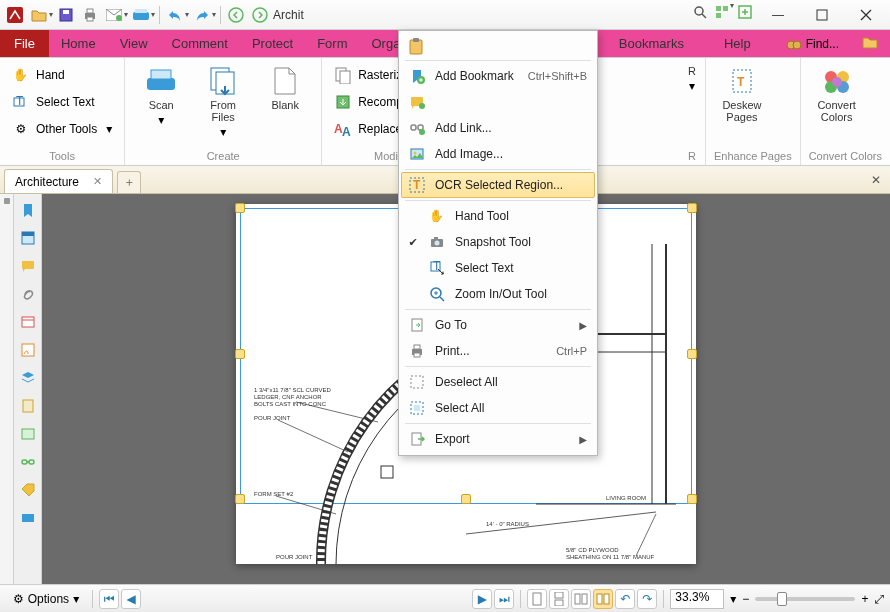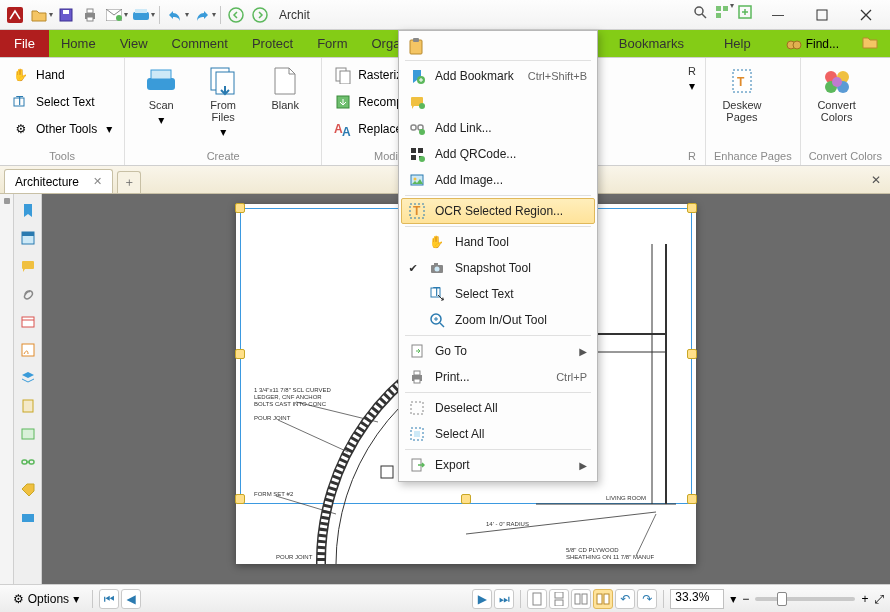--- a/index.html
+++ b/index.html
@@ -3,26 +3,26 @@
 <meta charset="utf-8">
 <style>
 * { box-sizing: border-box; margin: 0; padding: 0; font-family: "Segoe UI", Tahoma, sans-serif; font-size: 12px; }
 html, body { width: 890px; height: 612px; overflow: hidden; background: #fff; }
 
 
 .qat { height: 30px; background: linear-gradient(#fdfdfd,#f3f3f3); border-bottom: 1px solid #d0d0d0; display: flex; align-items: center; padding: 0 4px; gap: 2px;}
 .qat .btn { width: 22px; height: 22px; display:flex; align-items:center; justify-content:center; border-radius:2px;}
 .qat .sep { width:1px; height:18px; background:#c8c8c8; margin:0 2px;}
 .qat .drop { font-size:8px; color:#555; margin-left:-3px;}
-.qat .title { margin-left:6px; color:#333; font-size:12px; }
+.qat .title { color:#333; font-size:12px; }
 .wincontrols { margin-left:auto; display:flex; gap:0;}
 .wincontrols .wbtn { width:44px; height:28px; display:flex; align-items:center; justify-content:center; color:#333;}
 
 
-.tabsrow { height: 28px; background:#84cc16; display:flex; align-items:stretch; border-bottom:1px solid #d0d0d0;}
+.tabsrow { height: 28px; background:#ec4899; display:flex; align-items:stretch; border-bottom:1px solid #d0d0d0;}
 .filetab { background:#b01e1e; color:#fff; padding:0 14px; display:flex; align-items:center; font-size:13px;}
 .rtab { padding:0 12px; display:flex; align-items:center; color:#333; font-size:13px;}
 .tabsrow .right { margin-left:auto; display:flex; align-items:center; gap:16px; padding:0 6px;}
 .findbtn { display:flex; align-items:center; gap:4px; padding:2px 6px; border:1px solid transparent;}
 
 
 .ribbon { height: 108px; background:#fdfdfd; border-bottom:1px solid #cfcfcf; display:flex; }
 .group { border-right:1px solid #e0e0e0; padding:3px 8px 0 8px; display:flex; flex-direction:column;}
 .group .grouplabel { text-align:center; color:#8a8a8a; font-size:11px; padding:2px 0 3px 0; margin-top:auto;}
 .groupbody { display:flex; gap:6px; flex:1;}
@@ -582,32 +582,20 @@
           <rect x="2" y="5" width="5" height="5" rx="2" fill="none" stroke="#888" stroke-width="1.5"></rect>
           <rect x="9" y="5" width="5" height="5" rx="2" fill="none" stroke="#888" stroke-width="1.5"></rect>
           <circle cx="13" cy="12" r="3" fill="#5cb85c"></circle>
         </svg>
       </span>
       <span class="mlbl">Add Link...</span>
     </div>
   <div class="mi">
       <span class="mico">
         <svg width="16" height="16">
-          <rect x="2" y="2" width="5" height="5" fill="#333"></rect>
-          <rect x="9" y="2" width="5" height="5" fill="#333"></rect>
-          <rect x="2" y="9" width="5" height="5" fill="#333"></rect>
-          <rect x="10" y="10" width="3" height="3" fill="#333"></rect>
-          <circle cx="13" cy="13" r="3" fill="#5cb85c"></circle>
-        </svg>
-      </span>
-      <span class="mlbl">Add QRCode...</span>
-    </div>
-  <div class="mi">
-      <span class="mico">
-        <svg width="16" height="16">
           <rect x="2" y="3" width="12" height="10" fill="#cde9f7" stroke="#2a7ab0"></rect>
           <circle cx="6" cy="7" r="1.5" fill="#f0c040"></circle>
           <path d="M3 12l3-3 2 2 3-4 3 5z" fill="#5cb85c"></path>
         </svg>
       </span>
       <span class="mlbl">Add Image...</span>
     </div>
   <div class="ctxsep"></div>
   <div class="mi hl">
       <span class="mico">

